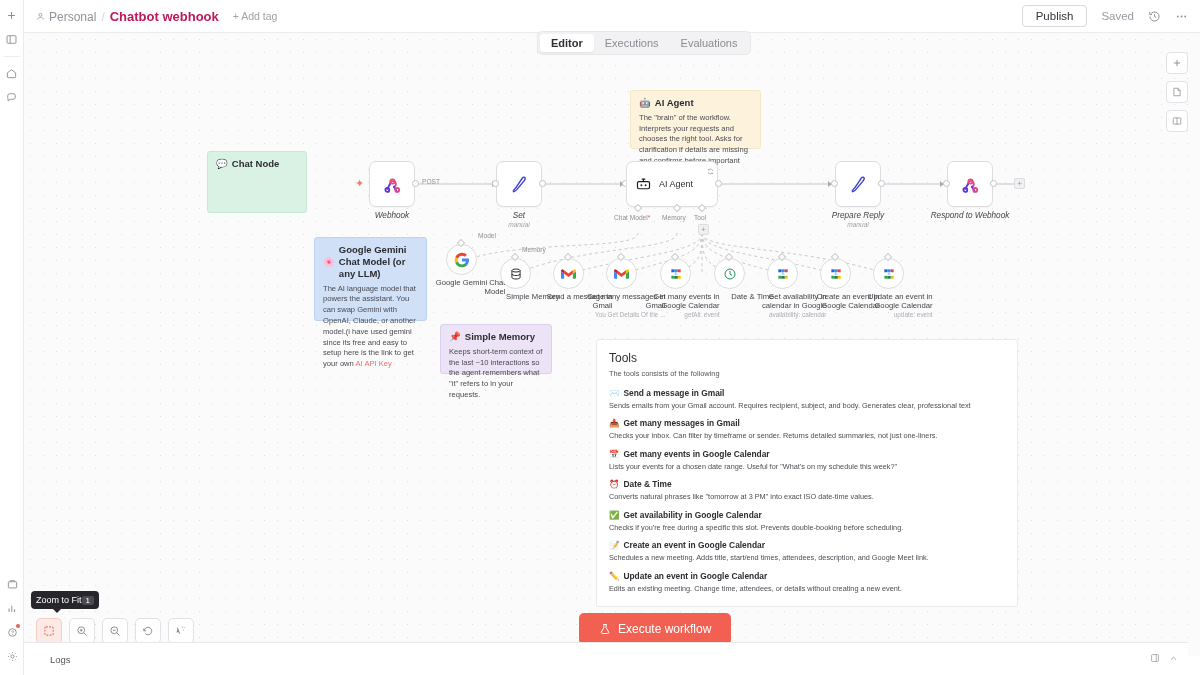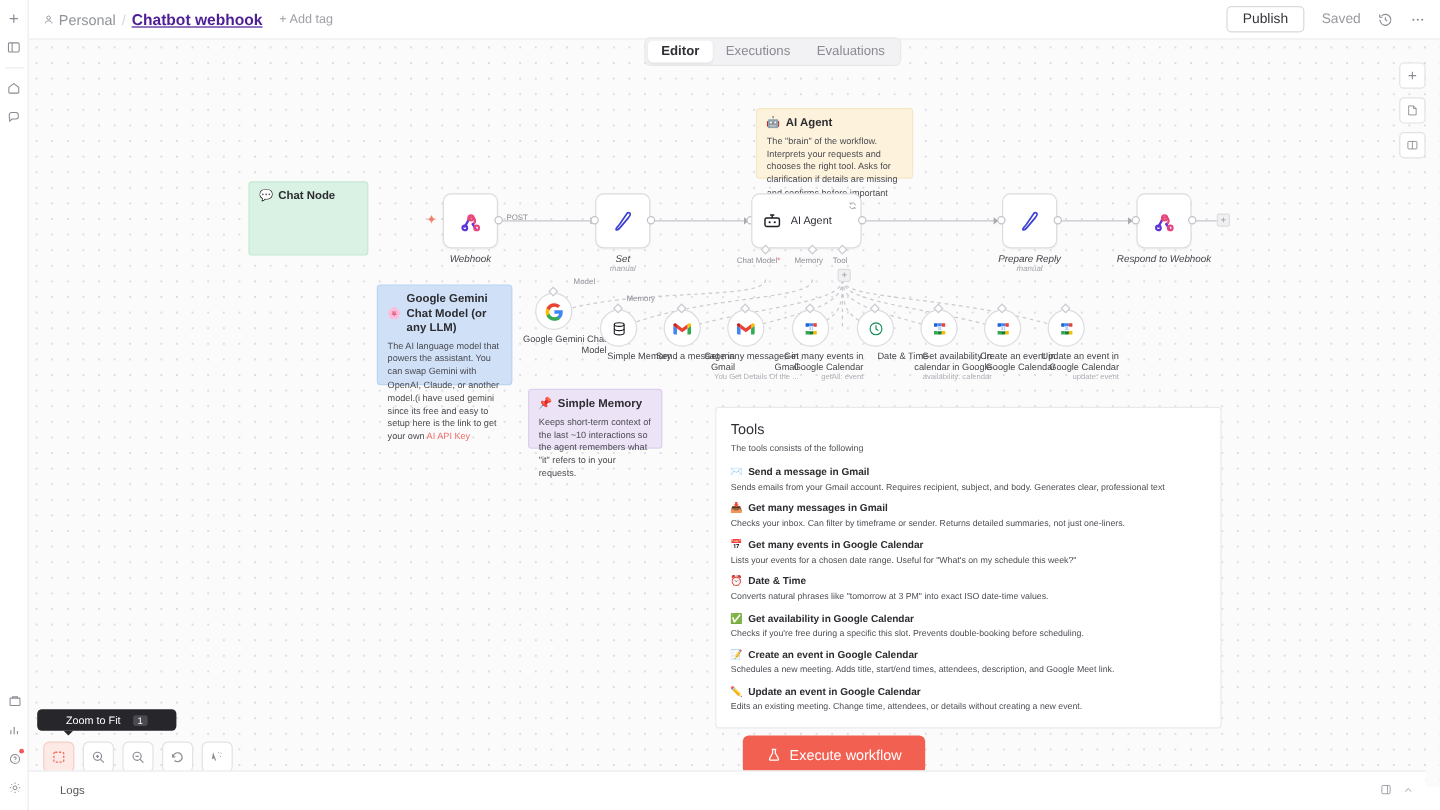--- a/index.html
+++ b/index.html
@@ -30,21 +30,21 @@
 
   
   .header {
     position:absolute; left:24px; top:0; right:0; height:33px;
     background:#fff; border-bottom:1px solid #ebebeb;
     display:flex; align-items:center; padding:0 12px; z-index:30;
   }
   .bc { display:flex; align-items:flex-end; gap:5px; font-size:12px; }
   .bc-personal { color:#909399; display:flex; align-items:center; gap:4px; }
   .bc-sep { color:#d7d7db; }
-  .bc-title { color:#4c1d95; font-weight:600; font-size:13px;text-decoration:underline; }
+  .bc-title { color:#be185d; font-weight:600; font-size:13px; }
   .addtag { color:#a0a0a8; font-size:10.5px; margin-left:14px; cursor:pointer; }
   .hdr-right { margin-left:auto; display:flex; align-items:center; gap:14px; }
   .btn-publish {
     border:1px solid #d9d9de; border-radius:4px; background:#fff;
     font-size:11.5px; color:#34343a; padding:4px 13px; cursor:pointer;
     font-family:"Liberation Sans", sans-serif;
   }
   .saved { color:#9a9aa2; font-size:11.5px; }
   .hdr-ico { color:#8b8b93; cursor:pointer; display:flex; align-items:center; }
 
@@ -122,31 +122,31 @@
   .right-btns { position:absolute; right:12px; top:19px; display:flex; flex-direction:column; gap:7px; }
   .rbtn { width:22px; height:22px; background:#fff; border:1px solid #e2e2e6; border-radius:4px;
     display:flex; align-items:center; justify-content:center; color:#8b8b93; cursor:pointer; }
 
   
   .zoombar { position:absolute; left:12px; bottom:12px; display:flex; gap:7px; }
   .zbtn { width:26px; height:26px; background:#fff; border:1px solid #e2e2e6; border-radius:5px;
     display:flex; align-items:center; justify-content:center; color:#8b8b93; cursor:pointer; }
   .zbtn.active { background:#fde9e5; border-color:#f6cdc4; color:#ef6b55; }
   .tooltip { position:absolute; left:7px; bottom:47px; background:#26262b; color:#fff;
-    font-size:9px; border-radius:4px; padding:4px 24px; display:flex; align-items:center; gap:10px; }
+    font-size:9px; border-radius:4px; padding:4px 5px; display:flex; align-items:center; gap:0; }
   .tooltip .kbd { background:#4a4a52; border-radius:2px; padding:0 4px; font-size:8px; }
   .tooltip:after { content:""; position:absolute; left:22px; bottom:-4px; width:0; height:0;
     border-left:4px solid transparent; border-right:4px solid transparent; border-top:4px solid #26262b; }
 
   
   .exec {
     position:absolute; left:555px; bottom:11px;
     background:#f26052; color:#fff; border:none; border-radius:5px;
     font-size:12px; padding:9px 20px; display:flex; align-items:center; gap:7px;
-    cursor:pointer; font-family:"Liberation Sans", sans-serif;margin-left:40px;
+    cursor:pointer; font-family:"Liberation Sans", sans-serif;
   }
 
   
   .logs {
     position:absolute; left:24px; bottom:0; right:12px; height:19px;
     background:#fff; border-top:1px solid #e9e9ed;
     display:flex; align-items:center; padding:16px 10px; z-index:30;
   }
   .logs-label { font-size:9.5px; color:#55555c; margin-left:16px; }
   .logs-right { margin-left:auto; display:flex; align-items:center; gap:9px; color:#98989f; }

